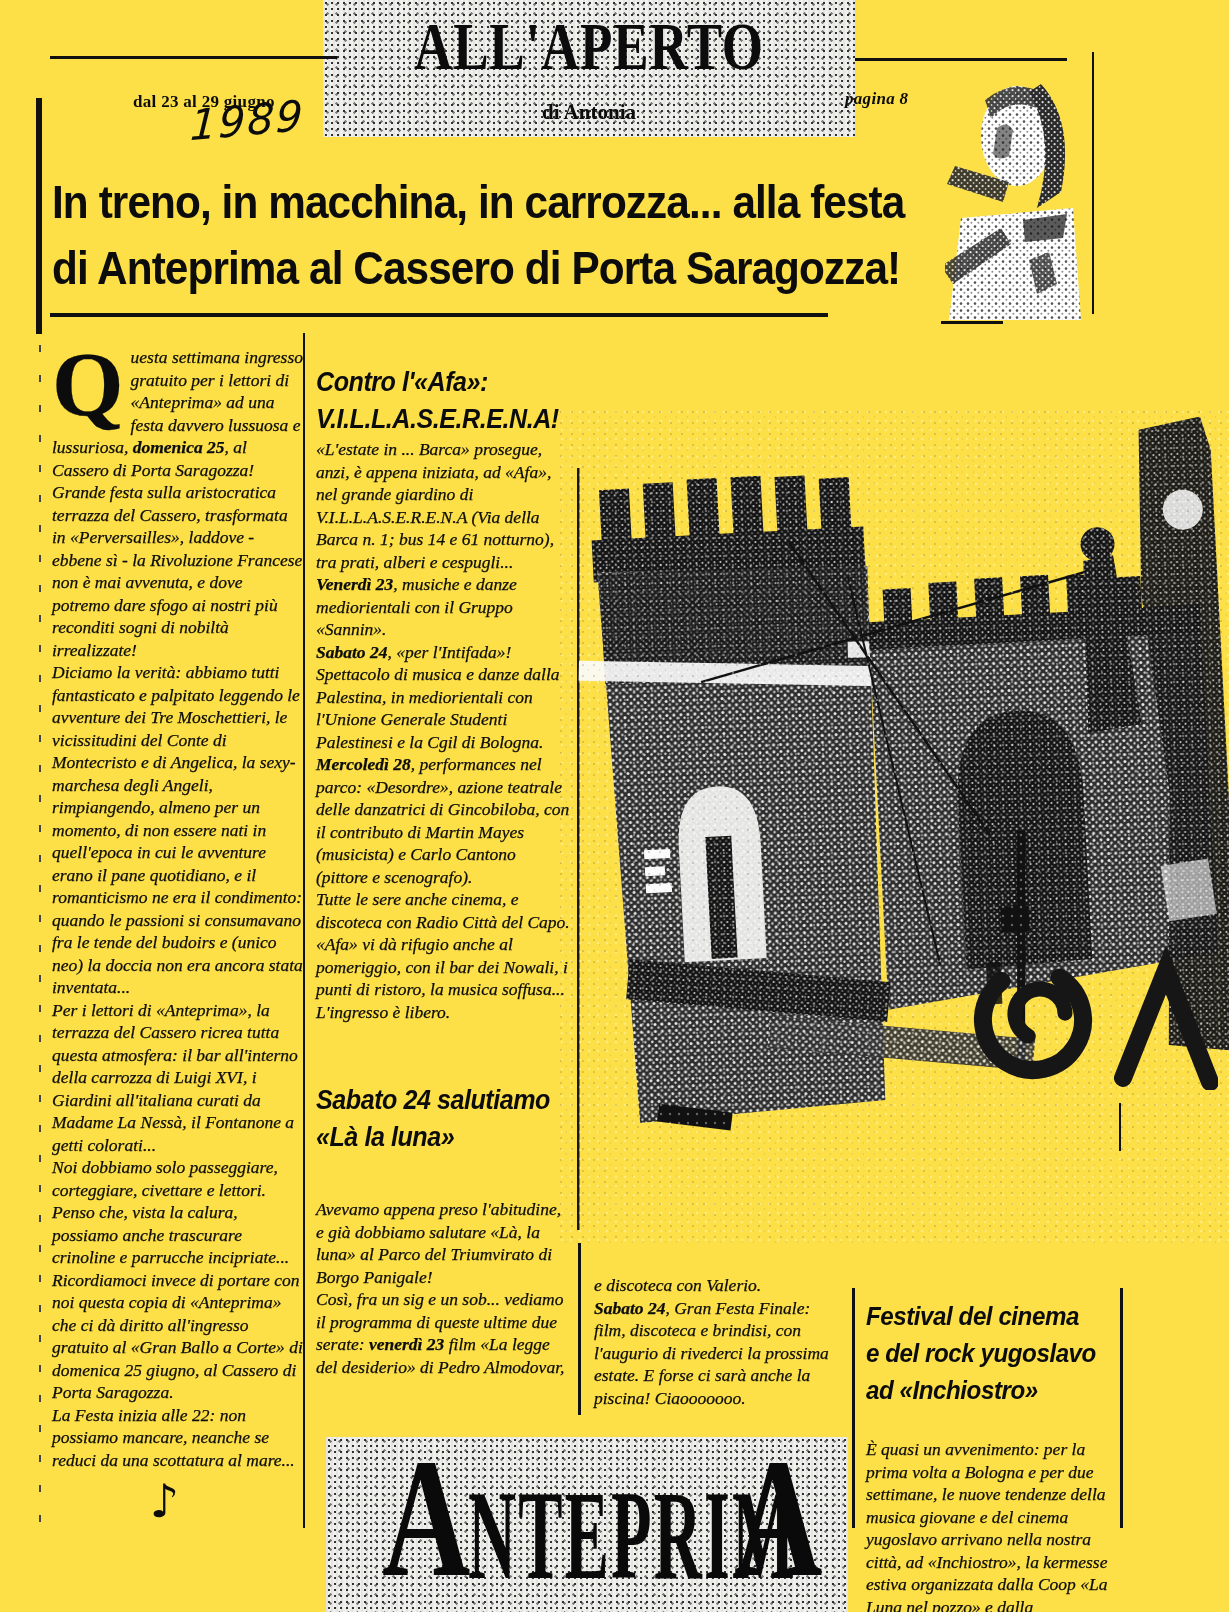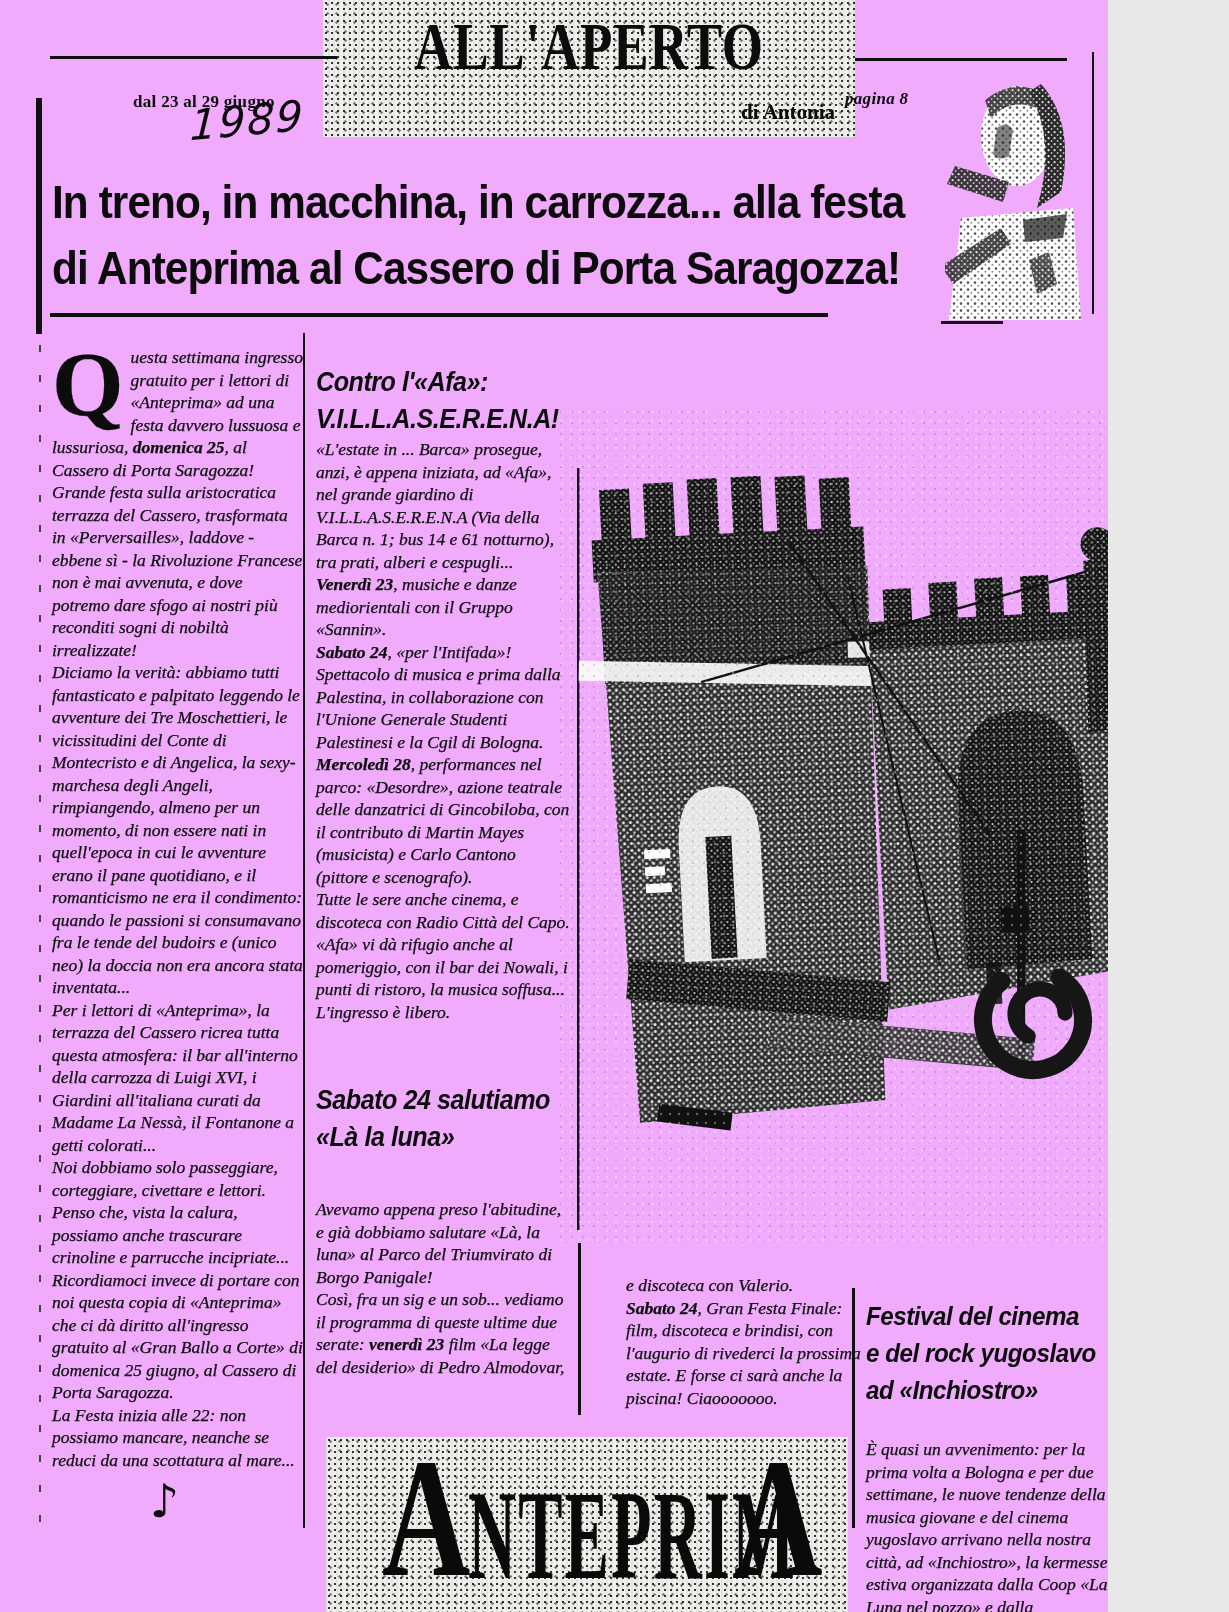--- a/index.html
+++ b/index.html
@@ -1,29 +1,29 @@
 <!DOCTYPE html>
 <html><head>
 <meta charset="utf-8">
 <style>
   html,body{margin:0;padding:0;background:#e8e8e8;}
-  #page{position:relative;width:1108px;height:1612px;background:#f0abfc;overflow:hidden;
+  #page{position:relative;width:1229px;height:1612px;background:#fde047;overflow:hidden;
         font-family:"Liberation Serif",serif;color:#0c0c0c;}
   .abs{position:absolute;}
   .rule{position:absolute;background:#101010;}
   .dither{background-color:#f0f0ec;
     background-image:
       radial-gradient(rgba(15,15,15,.85) 1px,transparent 1.55px),
       radial-gradient(rgba(15,15,15,.5) 1px,transparent 1.5px),
       repeating-linear-gradient(90deg,rgba(0,0,0,.05) 0 2px,transparent 2px 5px);
     background-size:6px 6px,9px 9px,auto;}
   .small-label{font-size:17px;font-weight:700;letter-spacing:.3px;}
   .section-title{font-size:68px;font-weight:700;letter-spacing:1px;line-height:1;
     transform:scaleX(.78);transform-origin:50% 0;text-align:center;white-space:nowrap;}
-  .byline{font-size:21px;font-weight:700;text-align:right;}
+  .byline{font-size:21px;font-weight:700;text-align:center;}
   .handwrit{font-family:"DejaVu Sans",sans-serif;font-size:42px;font-style:italic;
     transform:rotate(-5deg) skewX(-8deg);letter-spacing:2px;}
   .headline{font-family:"Liberation Sans",sans-serif;font-weight:700;font-size:47px;
     letter-spacing:-1px;white-space:nowrap;transform:scaleX(.9);transform-origin:0 0;line-height:1;}
   .bodytext{font-size:17.5px;line-height:22.5px;text-align:left;
     -webkit-text-stroke:.25px #0c0c0c;}
   .bodytext p{margin:0;font-style:italic;}
   .b{font-weight:700;}
   .dropcap{float:left;font-size:92px;line-height:72px;font-weight:700;padding:2px 7px 0 0;
     font-family:"Liberation Serif",serif;}
@@ -105,21 +105,21 @@
   </div>
   <div class="abs music" style="left:150px;top:1478px;">♪</div>
 
   <div class="abs" style="left:316px;top:344px;margin-top:20px;">
     <div class="subhead">Contro l'«Afa»:</div>
     <div class="subhead">V.I.L.L.A.S.E.R.E.N.A!</div>
   </div>
   <div class="abs bodytext" style="left:316px;top:438px;width:254px;">
       <p><span>«L'estate in ... Barca» prosegue, anzi, è appena iniziata, ad «Afa», nel grande giardino di V.I.L.L.A.S.E.R.E.N.A (Via della Barca n. 1; bus 14 e 61 notturno), tra prati, alberi e cespugli...</span></p>
       <p><span class="b">Venerdì 23</span><span>, musiche e danze mediorientali con il Gruppo «Sannin».</span></p>
-      <p><span class="b">Sabato 24</span><span>, «per l'Intifada»! Spettacolo di musica e prima dalla Palestina, in collaborazione con l'Unione Generale Studenti Palestinesi e la Cgil di Bologna.</span></p>
+      <p><span class="b">Sabato 24</span><span>, «per l'Intifada»! Spettacolo di musica e danze dalla Palestina, in mediorientali con l'Unione Generale Studenti Palestinesi e la Cgil di Bologna.</span></p>
       <p><span class="b">Mercoledì 28</span><span>, performances nel parco: «Desordre», azione teatrale delle danzatrici di Gincobiloba, con il contributo di Martin Mayes (musicista) e Carlo Cantono (pittore e scenografo).</span></p>
       <p><span>Tutte le sere anche cinema, e discoteca con Radio Città del Capo.</span></p>
       <p><span>«Afa» vi dà rifugio anche al pomeriggio, con il bar dei Nowali, i punti di ristoro, la musica soffusa... L'ingresso è libero.</span></p>
     </div>
 
   <div class="abs" style="left:316px;top:1082px;">
     <div class="subhead">Sabato 24 salutiamo</div>
     <div class="subhead">«Là la luna»</div>
   </div>
   <div class="abs bodytext" style="left:316px;top:1198px;width:254px;">
@@ -212,21 +212,21 @@
   <svg class="abs" style="left:938px;top:930px;" width="280" height="160" viewBox="0 0 280 160">
     <g stroke="#161616" fill="none" stroke-linecap="round">
       <circle cx="95" cy="90" r="50" stroke-width="18" stroke-dasharray="252 62" transform="rotate(-58 95 90)"></circle>
       <circle cx="102" cy="84" r="25" stroke-width="15" stroke-dasharray="104 54" transform="rotate(118 102 84)"></circle>
       <path d="M185 148 L228 40 L272 152" stroke-width="18"></path>
     </g>
   </svg>
   <div class="rule" style="left:1119px;top:1103px;width:2px;height:48px;"></div>
 
   <div class="rule" style="left:578px;top:1243px;width:3px;height:172px;"></div>
-  <div class="abs bodytext" style="left:626px;top:1274px;width:246px;">
+  <div class="abs bodytext" style="left:594px;top:1274px;width:246px;">
       <p><span>e discoteca con Valerio.</span></p>
       <p><span class="b">Sabato 24</span><span>, Gran Festa Finale: film, discoteca e brindisi, con l'augurio di rivederci la prossima estate. E forse ci sarà anche la piscina! Ciaooooooo.</span></p>
     </div>
 
   <div class="rule" style="left:852px;top:1288px;width:3px;height:240px;"></div>
   <div class="rule" style="left:1120px;top:1288px;width:3px;height:240px;"></div>
   <div class="abs dots-v" style="left:836px;top:1455px;width:2px;height:155px;"></div>
   <div class="abs" style="left:866px;top:1298px;">
     <div class="subhead" style="font-size:26px;">Festival del cinema</div>
     <div class="subhead" style="font-size:26px;">e del rock yugoslavo</div>

